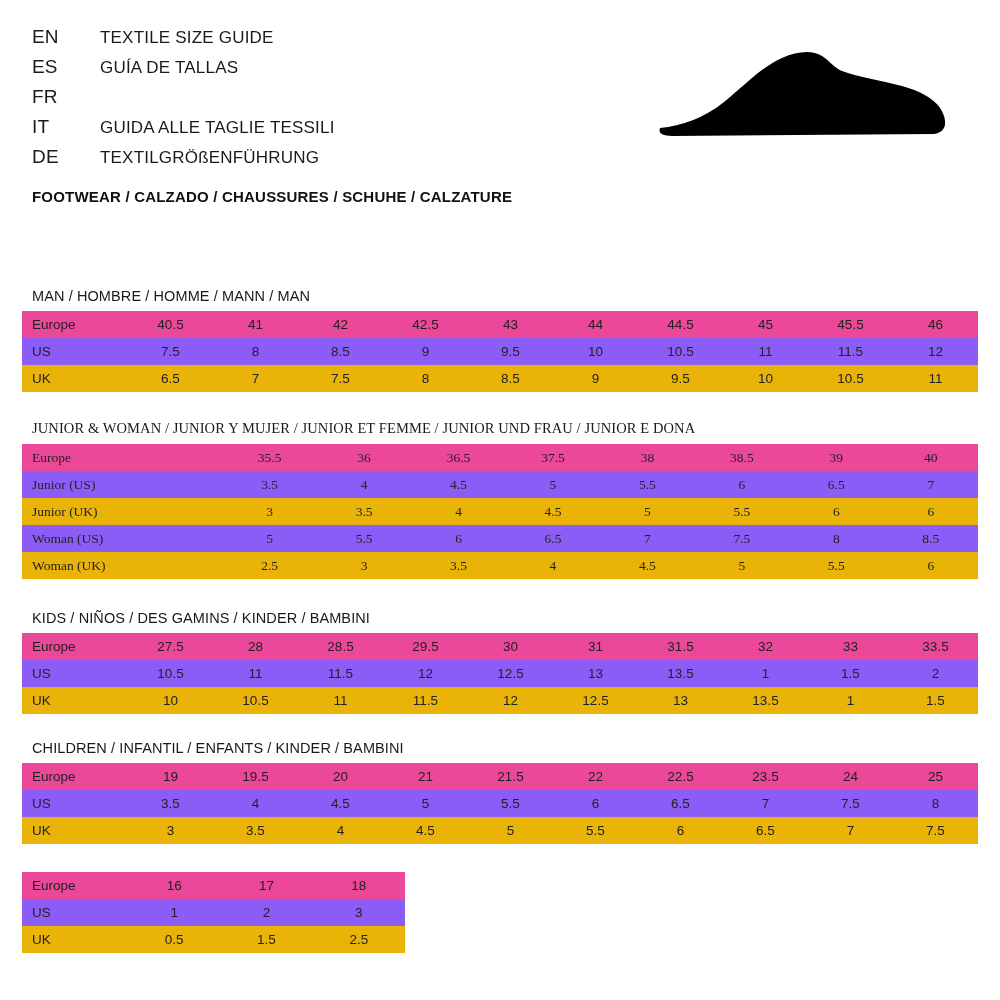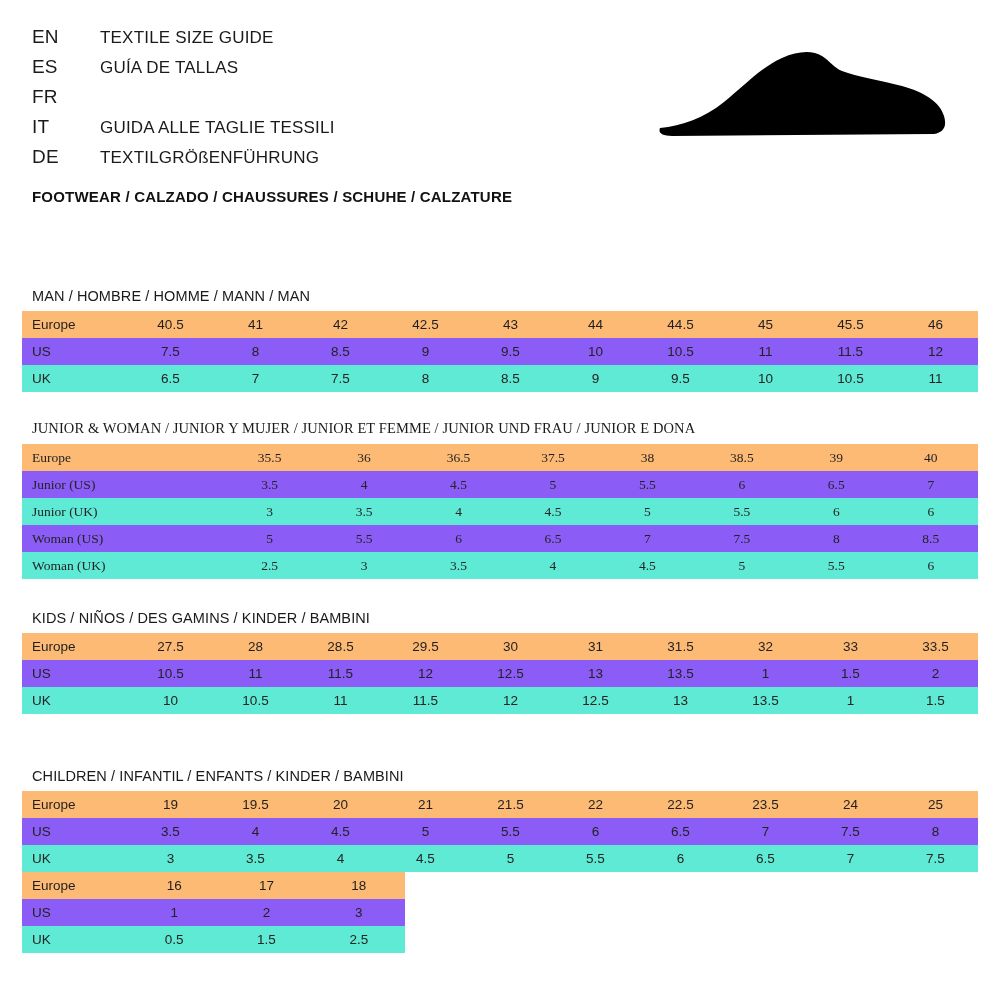--- a/index.html
+++ b/index.html
@@ -91,28 +91,28 @@
     padding: 0;
     text-align: center;
     vertical-align: middle;
   }
   table.sizes td.rowlabel {
     text-align: left;
     padding-left: 10px;
     width: 96px;
   }
   tr.head td {
-    background: #fdba74;
+    background: #ec4899;
     color: #1f1f1f;
   }
   tr.odd td {
     background: #8b5cf6;
   }
   tr.even td {
-    background: #5eead4;
+    background: #eab308;
   }
 </style>
 </head>
 <body>
 
 <div class="page">
 
   <div class="header">
     <div class="lang-row">
       <div class="lang-code">EN</div>
@@ -298,21 +298,21 @@
         <td>12.5</td>
         <td>13</td>
         <td>13.5</td>
         <td>1</td>
         <td>1.5</td>
       </tr>
     </tbody>
       </table>
   </div>
 
-  <div class="section" style="top:740px;margin-top:28px;">
+  <div class="section" style="top:740px;">
     <div class="section-title">CHILDREN / INFANTIL / ENFANTS / KINDER / BAMBINI</div>
     <table class="sizes">
       <tbody>
           <tr class="head">
         <td class="rowlabel">Europe</td>
         <td>19</td>
         <td>19.5</td>
         <td>20</td>
         <td>21</td>
         <td>21.5</td>

